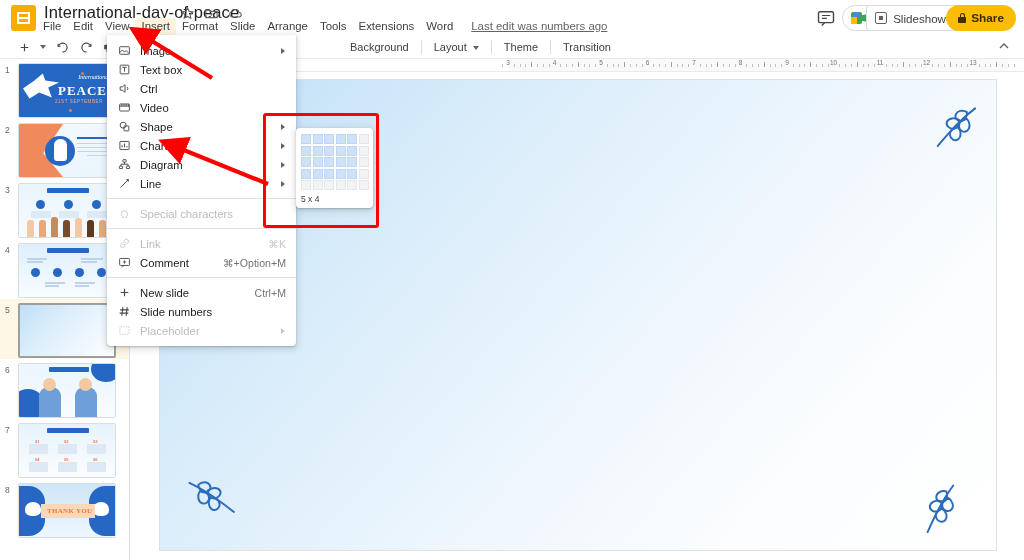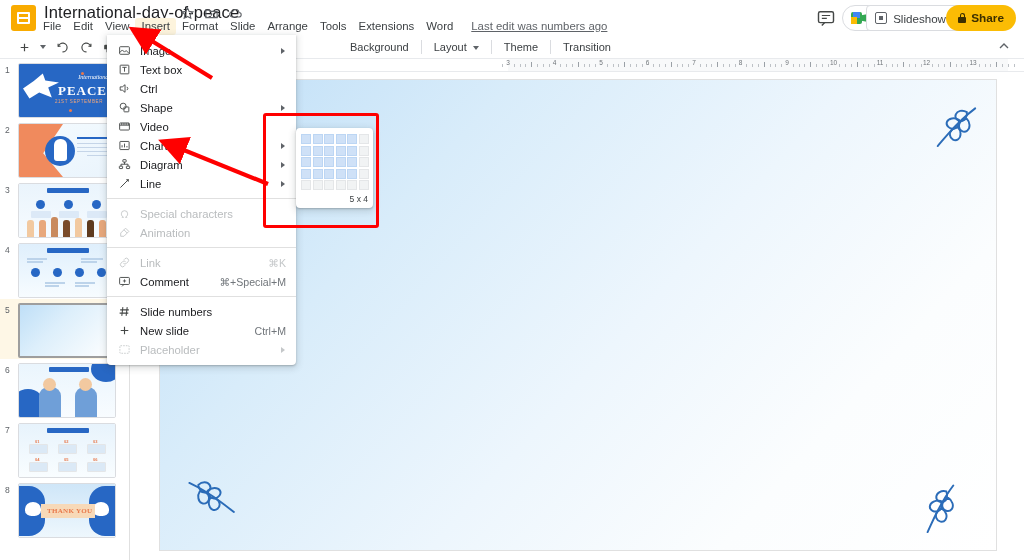--- a/index.html
+++ b/index.html
@@ -211,21 +211,21 @@
   
   .tablepop {
     position:absolute; left:296px; top:128px; width:77px;
     background:#fff; border-radius:4px;
     box-shadow: 0 2px 6px 2px rgba(60,64,67,.15), 0 1px 2px 0 rgba(60,64,67,.3);
     padding:6px 5px 4px 5px; z-index:50;
   }
   .grid { display:grid; grid-template-columns: repeat(6, 10px); grid-auto-rows: 10px; gap:1.5px; }
   .cell { width:10px; height:10px; background:#f1f3f4; border:1px solid #e4e6e8; }
   .cell.sel { background:#cfe1f7; border:1px solid #bcd6f4; }
-  .gridlabel { text-align:right; font-size:8.5px; color:#3c4043; margin-top:4px; }
+  .gridlabel { text-align:left; font-size:8.5px; color:#3c4043; margin-top:4px; }
   .redbox {
     position:absolute; border:3px solid #FF0000; border-radius:3px; z-index:90;
   }
   .redbox.b1 { left:263px; top:113px; width:116px; height:115px; }
   .arrow-svg { position:absolute; z-index:95; }
 </style>
 </head>
 <body>
 
 <div class="app">
@@ -639,35 +639,35 @@
           <svg viewBox="0 0 24 24" fill="none" stroke="currentColor" stroke-width="1.7" width="13" height="13">
             <path d="M4 9v6h4l5 4V5L8 9H4z"></path>
             <path d="M16.5 9a4 4 0 010 6"></path>
           </svg>
         </span>
         <span>Ctrl</span>
       </div>
       <div class="mrow">
         <span class="mi">
           <svg viewBox="0 0 24 24" fill="none" stroke="currentColor" stroke-width="1.7" width="13" height="13">
+            <rect x="3" y="5.5" width="18" height="13" rx="1.5"></rect>
+            <path d="M3 9.5h18M7 5.5v4M11 5.5v4M15 5.5v4M19 5.5v4"></path>
+          </svg>
+        </span>
+        <span>Video</span>
+      </div>
+      <div class="mrow">
+        <span class="mi">
+          <svg viewBox="0 0 24 24" fill="none" stroke="currentColor" stroke-width="1.7" width="13" height="13">
             <circle cx="9.5" cy="9.5" r="5.5"></circle>
             <rect x="11" y="11" width="9" height="9" rx="1"></rect>
           </svg>
         </span>
         <span>Shape</span>
         <span class="arrow"></span>
-      </div>
-      <div class="mrow">
-        <span class="mi">
-          <svg viewBox="0 0 24 24" fill="none" stroke="currentColor" stroke-width="1.7" width="13" height="13">
-            <rect x="3" y="5.5" width="18" height="13" rx="1.5"></rect>
-            <path d="M3 9.5h18M7 5.5v4M11 5.5v4M15 5.5v4M19 5.5v4"></path>
-          </svg>
-        </span>
-        <span>Video</span>
       </div>
       <div class="mrow">
         <span class="mi">
           <svg viewBox="0 0 24 24" fill="none" stroke="currentColor" stroke-width="1.7" width="13" height="13">
             <rect x="3.5" y="4.5" width="17" height="15" rx="1"></rect>
             <path d="M7.5 15.5v-4M12 15.5v-7M16.5 15.5v-2.5"></path>
           </svg>
         </span>
         <span>Chart</span>
         <span class="arrow"></span>
@@ -696,68 +696,59 @@
       </div>
       <div class="mdiv"></div>
       <div class="mrow dis">
         <span class="mi">
           <svg viewBox="0 0 24 24" fill="none" stroke="currentColor" stroke-width="1.7" width="13" height="13">
             <path d="M7 19h3.2c-2.6-1.5-4-3.8-4-6.4A5.8 5.8 0 0112 6.8a5.8 5.8 0 015.8 5.8c0 2.6-1.4 4.9-4 6.4H17"></path>
           </svg>
         </span>
         <span>Special characters</span>
       </div>
-      <div class="mrow dis">
-        <span class="mi">
-          <svg viewBox="0 0 24 24" fill="none" stroke="currentColor" stroke-width="1.7" width="13" height="13">
-            <path d="M14 4l6 6-9 9H5v-6z"></path>
-            <path d="M11 7l6 6"></path>
-          </svg>
-        </span>
-        <span>Animation</span>
-      </div>
       <div class="mdiv"></div>
       <div class="mrow dis">
         <span class="mi">
           <svg viewBox="0 0 24 24" fill="none" stroke="currentColor" stroke-width="1.7" width="13" height="13">
             <path d="M10 13.5a4 4 0 005.7 0l2.6-2.6a4 4 0 00-5.7-5.7L11 6.8"></path>
             <path d="M14 10.5a4 4 0 00-5.7 0l-2.6 2.6a4 4 0 005.7 5.7l1.6-1.6"></path>
           </svg>
         </span>
         <span>Link</span>
         <span class="shortcut">⌘K</span>
       </div>
       <div class="mrow">
         <span class="mi">
           <svg viewBox="0 0 24 24" fill="none" stroke="currentColor" stroke-width="1.7" width="13" height="13">
             <rect x="3" y="4.5" width="18" height="13" rx="1.6"></rect>
             <path d="M7.5 21l3.5-3.5"></path>
             <path d="M12 8v6M9 11h6" stroke-width="1.5"></path>
           </svg>
         </span>
         <span>Comment</span>
-        <span class="shortcut">⌘+Special+M</span>
+        <span class="shortcut">⌘+Option+M</span>
       </div>
       <div class="mdiv"></div>
+      <div class="mrow">
+        <span class="mi">
+          <svg viewBox="0 0 24 24" fill="none" stroke="currentColor" stroke-width="2.1" width="13" height="13">
+            <path d="M12 5v14M5 12h14"></path>
+          </svg>
+        </span>
+        <span>New slide</span>
+        <span class="shortcut">Ctrl+M</span>
+      </div>
       <div class="mrow">
         <span class="mi">
           <svg viewBox="0 0 24 24" fill="none" stroke="currentColor" stroke-width="1.9" width="13" height="13">
             <path d="M9 4L7 20M17 4l-2 16M4 9h16M3 15h16"></path>
           </svg>
         </span>
         <span>Slide numbers</span>
-      </div>
-      <div class="mrow">
-        <span class="mi">
-          <svg viewBox="0 0 24 24" fill="none" stroke="currentColor" stroke-width="2.1" width="13" height="13">
-            <path d="M12 5v14M5 12h14"></path>
-          </svg>
-        </span>
-        <span>New slide</span>
-        <span class="shortcut">Ctrl+M</span>
       </div>
       <div class="mrow dis">
         <span class="mi">
           <svg viewBox="0 0 24 24" fill="none" stroke="currentColor" stroke-width="1.6" stroke-dasharray="3 2" width="13" height="13">
             <rect x="3.5" y="5" width="17" height="14" rx="1"></rect>
           </svg>
         </span>
         <span>Placeholder</span>
         <span class="arrow"></span>
       </div>

